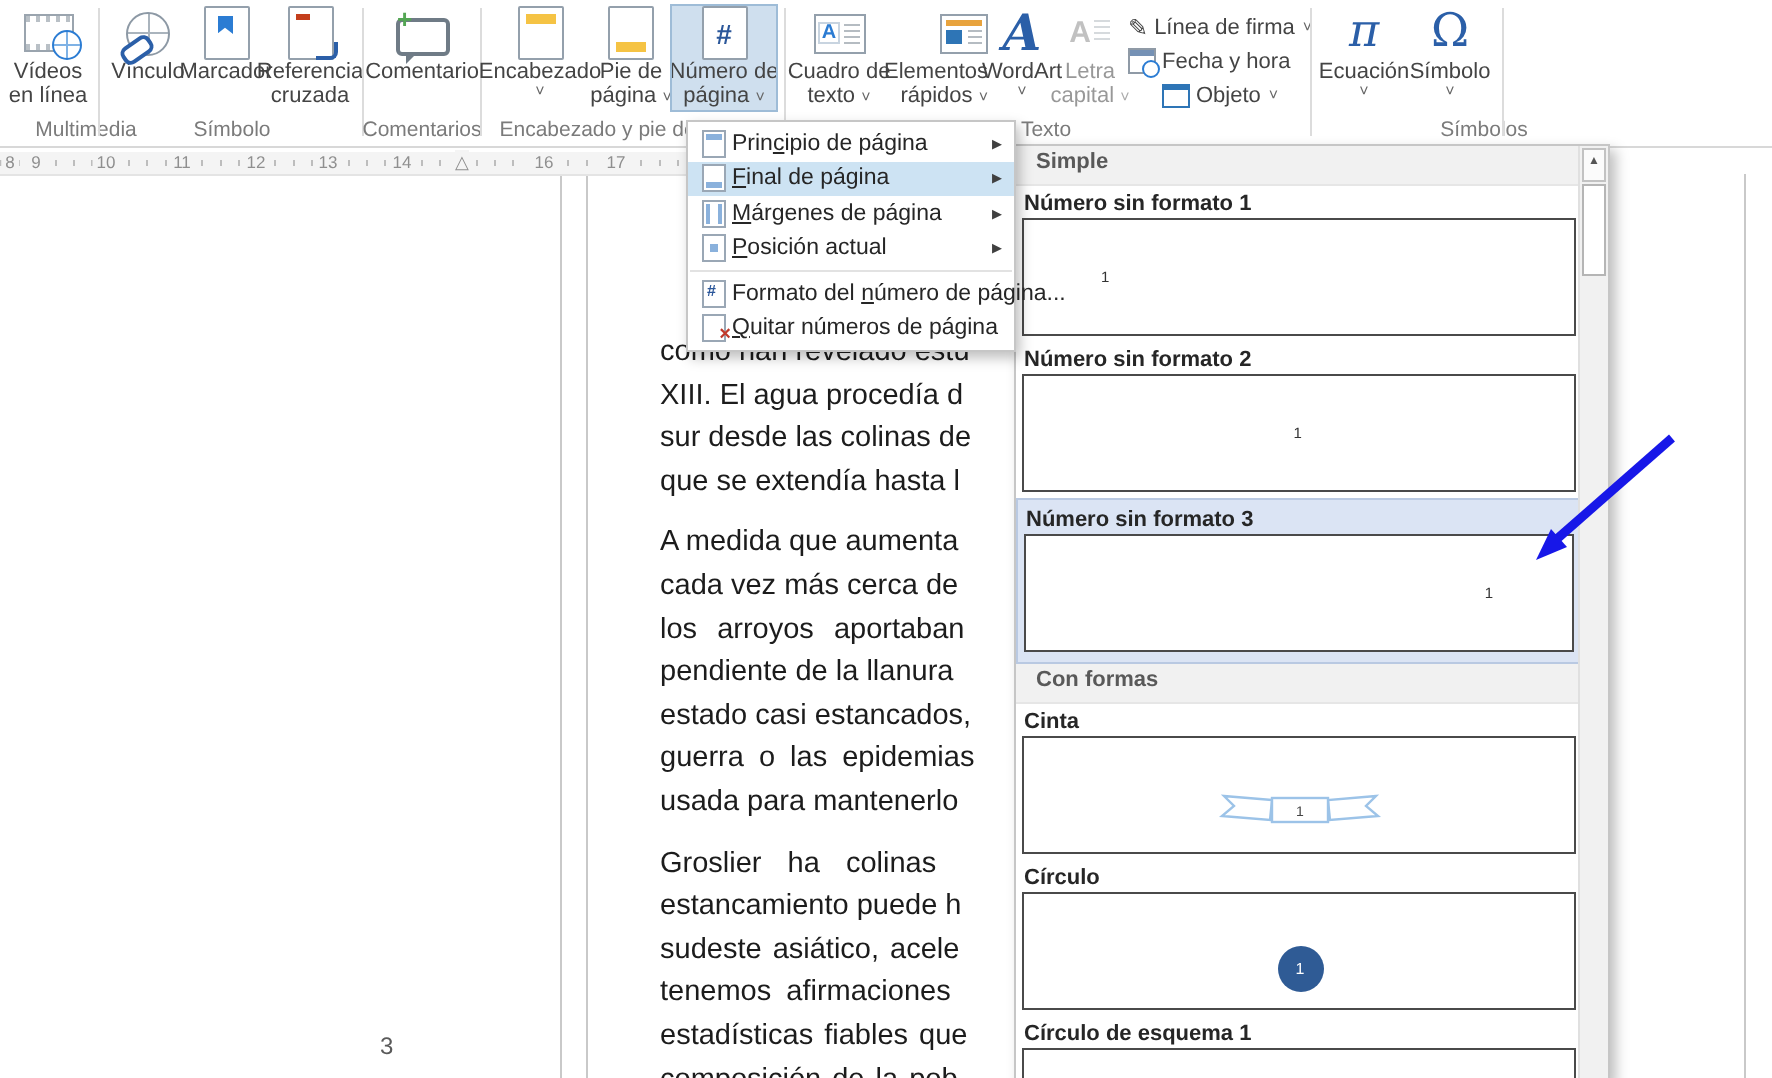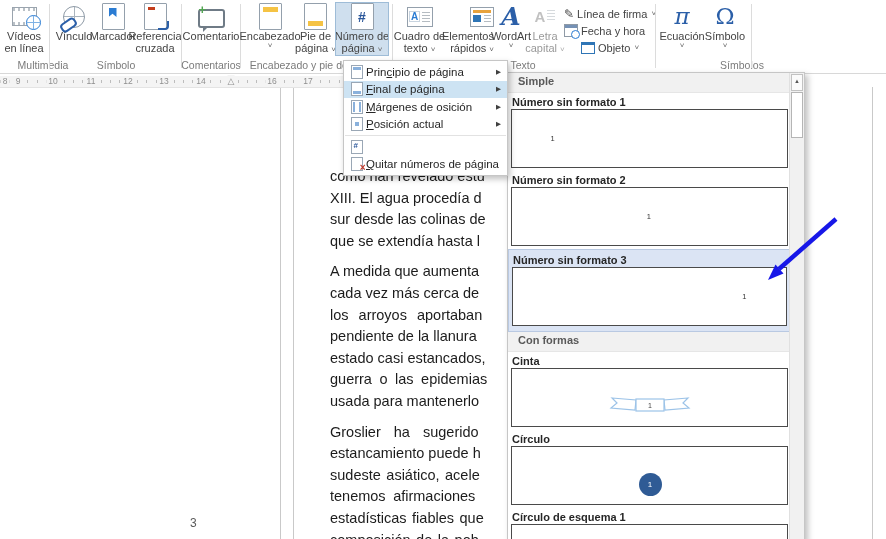--- a/index.html
+++ b/index.html
@@ -284,21 +284,21 @@
     <div class="para">
       <div class="ln">A medida que aumenta</div>
       <div class="ln">cada vez más cerca de</div>
       <div class="ln ws3">los arroyos aportaban</div>
       <div class="ln">pendiente de la llanura</div>
       <div class="ln">estado casi estancados,</div>
       <div class="ln ws2">guerra o las epidemias</div>
       <div class="ln">usada para mantenerlo</div>
     </div>
     <div class="para">
-      <div class="ln ws4"><span class="spell">Groslier</span> <span>ha sugerido</span></div>
+      <div class="ln ws4"><span class="spell">Groslier</span> <span>ha colinas</span></div>
       <div class="ln">estancamiento puede h</div>
       <div class="ln ws1">sudeste asiático, acele</div>
       <div class="ln ws2">tenemos afirmaciones</div>
       <div class="ln ws1">estadísticas fiables que</div>
       <div class="ln ws1">composición de la pob</div>
     </div>
   </div>
 
   <div class="menu">
     <div class="mi">
@@ -312,35 +312,36 @@
       <span class="mic">
           <span class="pg pg-bot"></span>
         </span>
       <span class="mtext"><span></span><span class="ac">F</span><span>inal de página</span></span>
       <span class="sub-ar">▶</span>
     </div>
     <div class="mi">
       <span class="mic">
           <span class="pg pg-mar"></span>
         </span>
-      <span class="mtext"><span></span><span class="ac">M</span><span>árgenes de osición</span></span>
+      <span class="mtext"><span></span><span class="ac">M</span><span>árgenes de página</span></span>
       <span class="sub-ar">▶</span>
     </div>
     <div class="mi">
       <span class="mic">
           <span class="pg pg-pos"></span>
         </span>
       <span class="mtext"><span></span><span class="ac">P</span><span>osición actual</span></span>
       <span class="sub-ar">▶</span>
     </div>
     <div class="msep"></div>
     <div class="mi">
       <span class="mic">
           <span class="pg pg-fmt"></span>
         </span>
+      <span class="mtext"><span>Formato del </span><span class="ac">n</span><span>úmero de página...</span></span>
     </div>
     <div class="mi">
       <span class="mic">
           <span class="pg">
             <span class="pg-del-x">×</span>
           </span>
         </span>
       <span class="mtext"><span></span><span class="ac">Q</span><span>uitar números de página</span></span>
     </div>
   </div>

